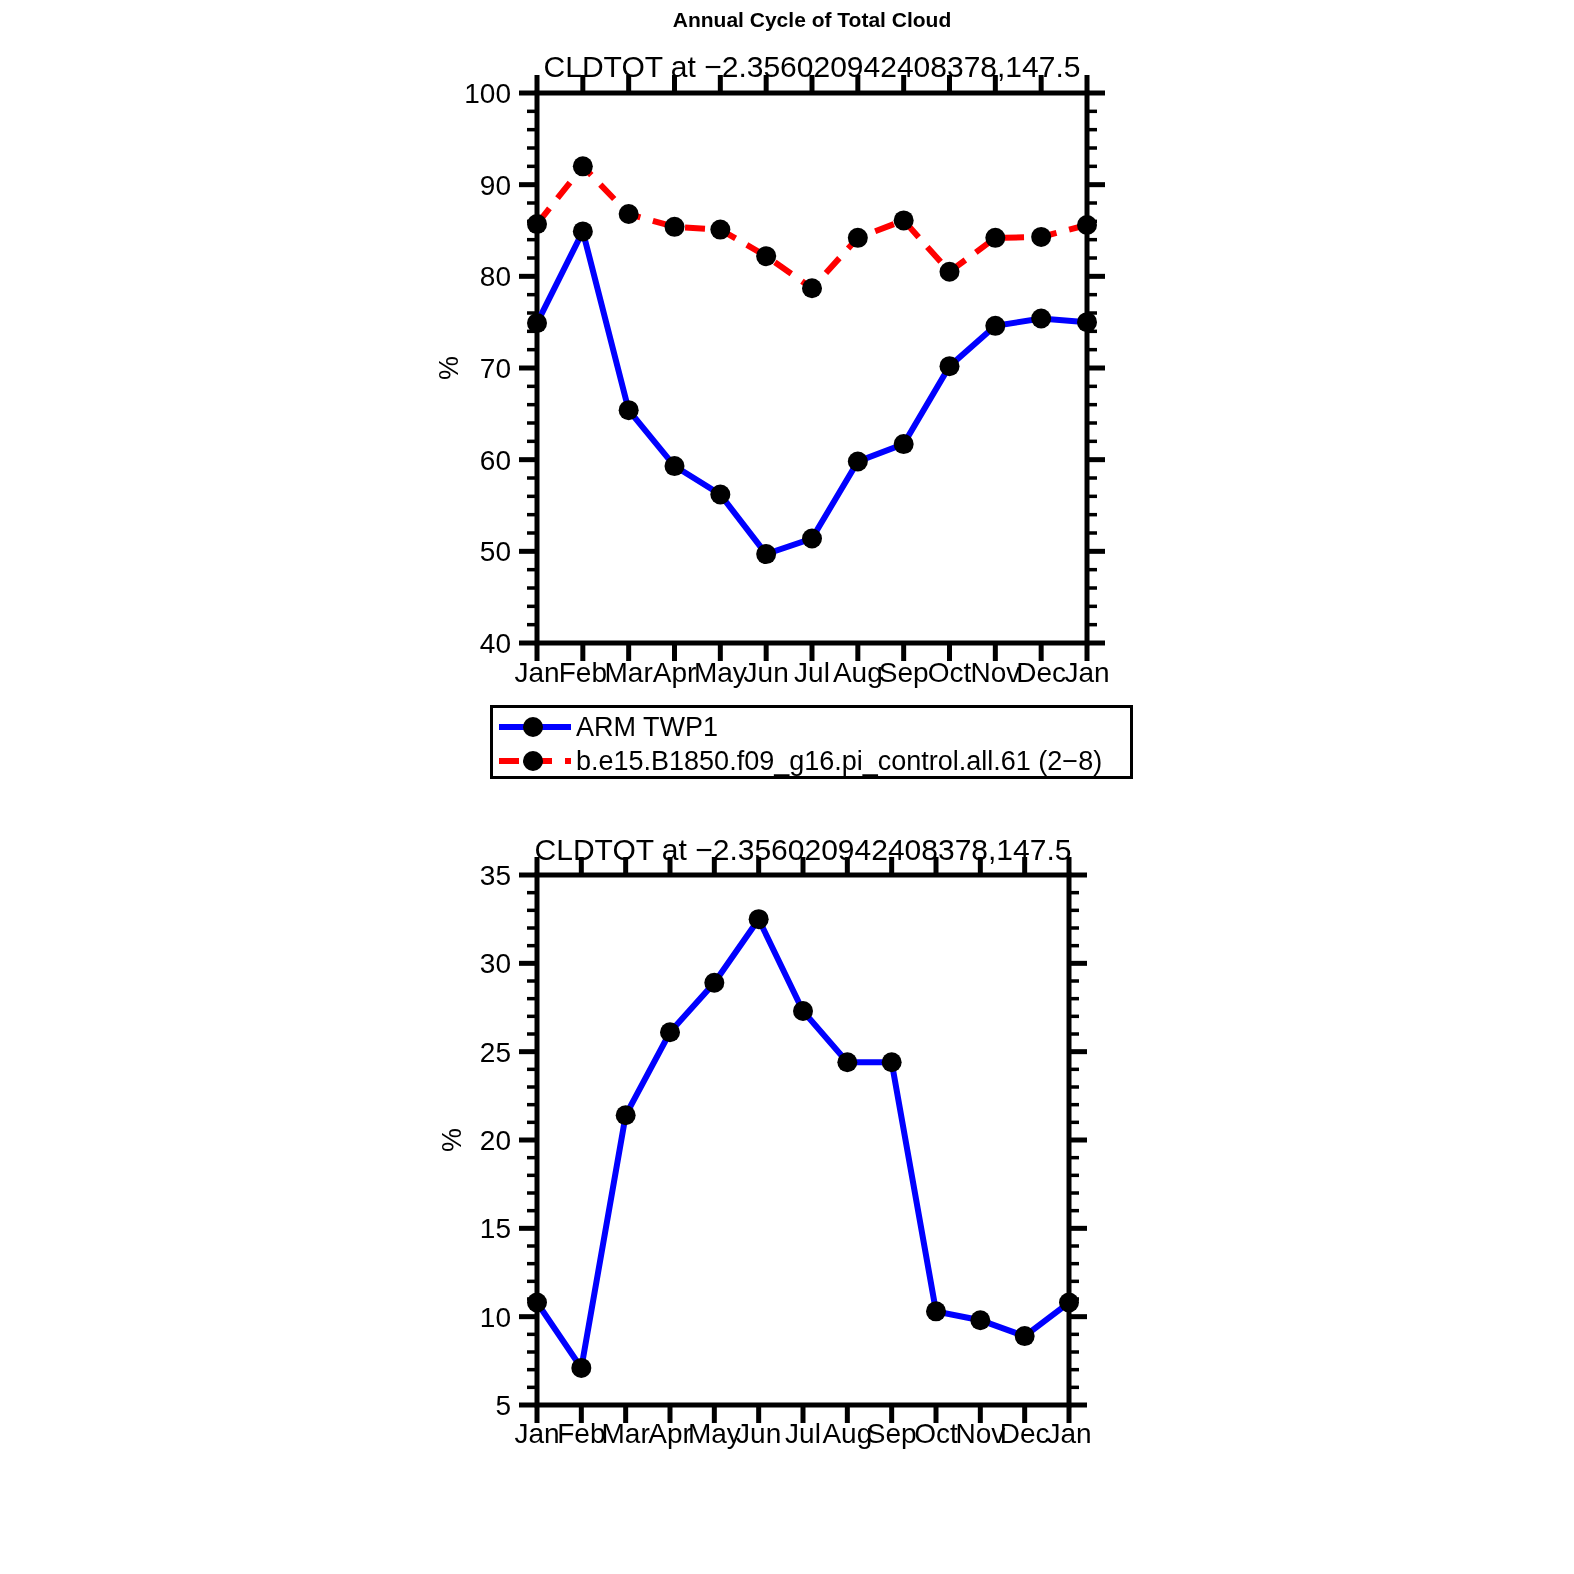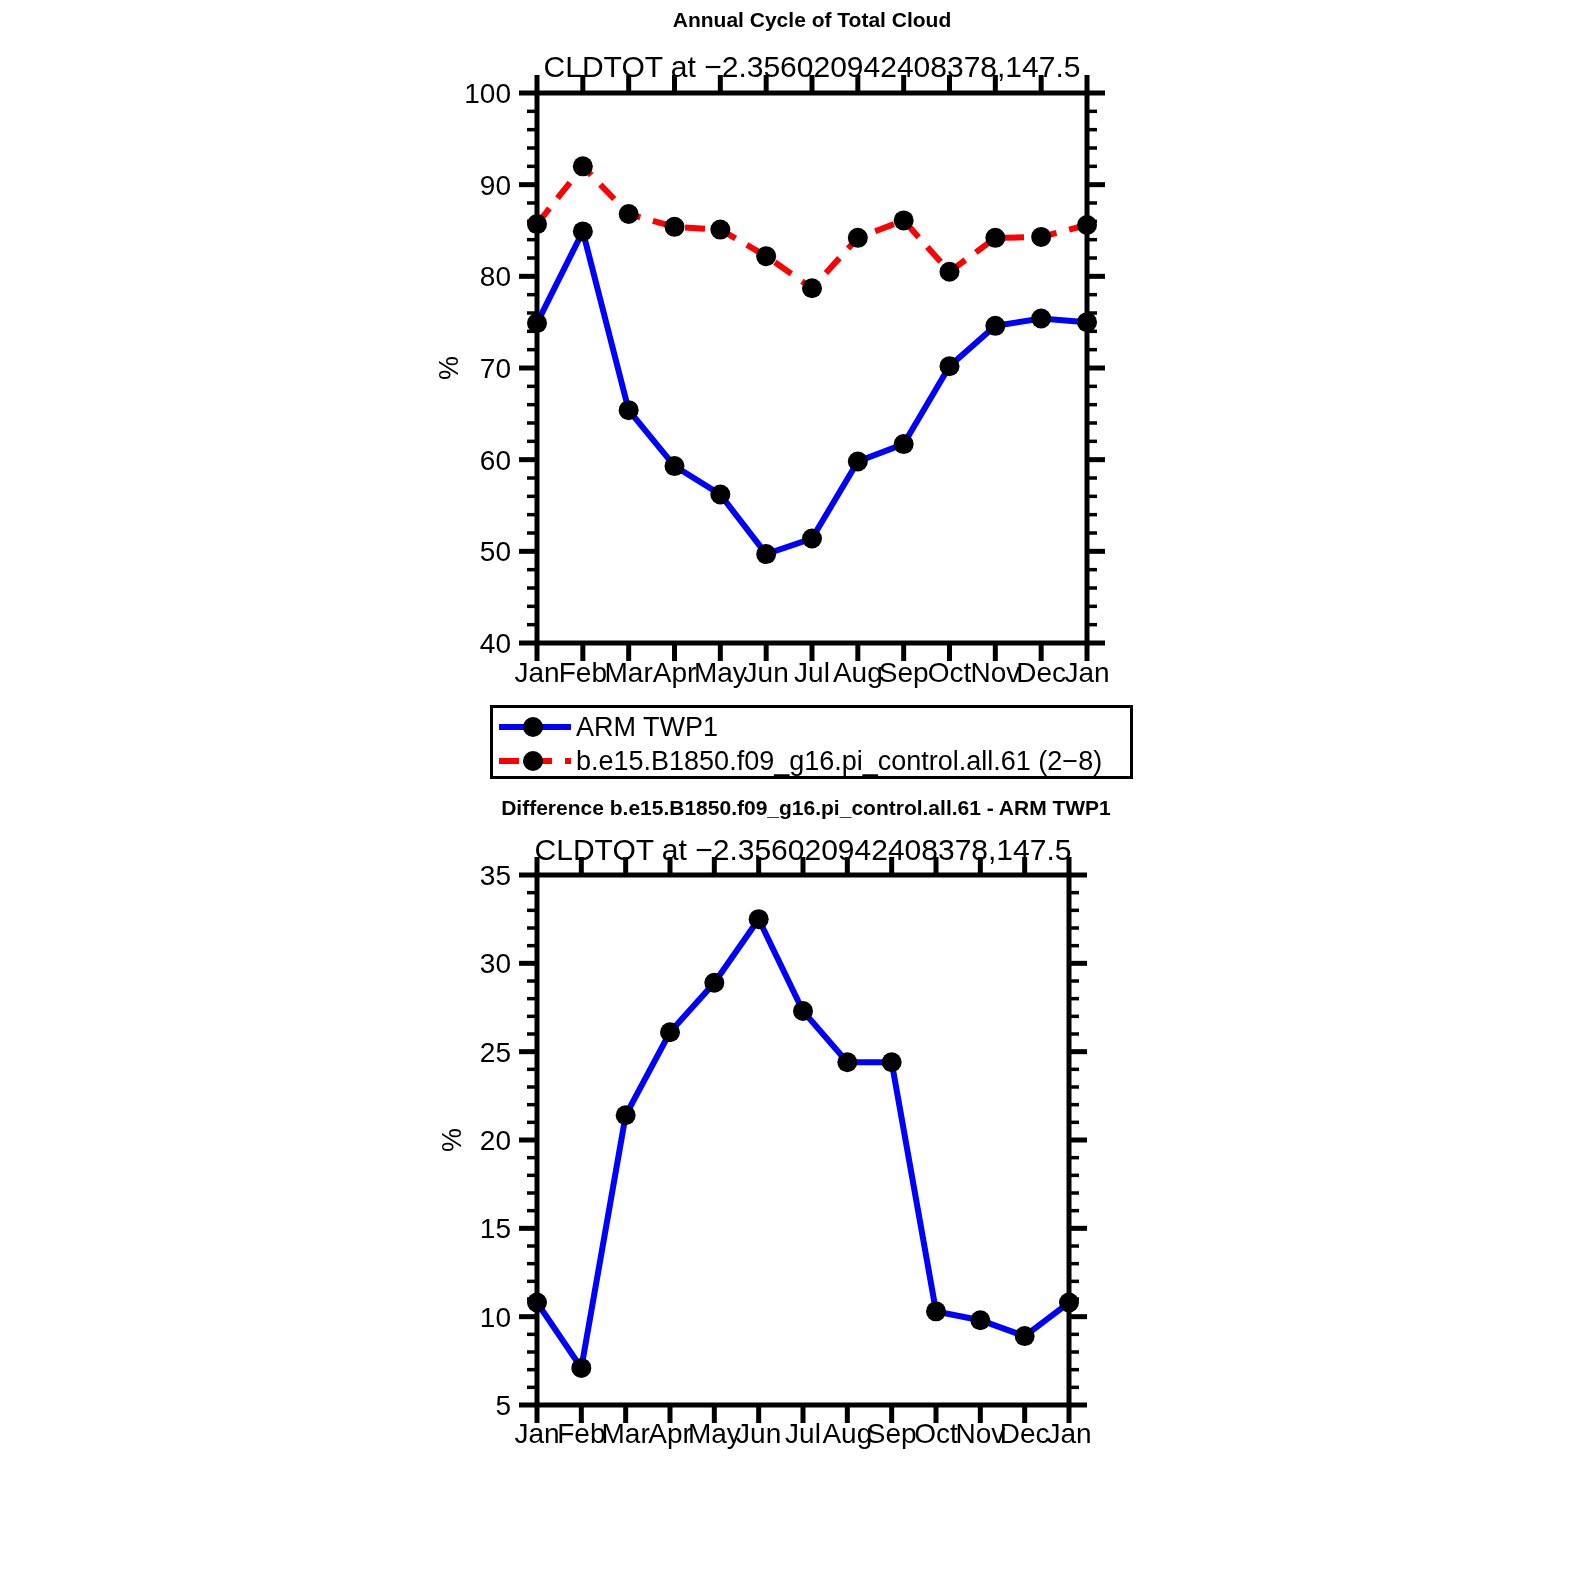--- a/index.html
+++ b/index.html
@@ -358,19 +358,18 @@
     </div>
     <div class="legend-row row-1">
       <svg width="76" height="32">
         <line x1="1" y1="16" x2="73" y2="16" stroke-width="6" stroke-dasharray="20 13" stroke="#ff0000"></line>
         <circle cx="35" cy="16" r="10" fill="#000000"></circle>
       </svg>
       <span class="legend-label">b.e15.B1850.f09_g16.pi_control.all.61 (2−8)</span>
     </div>
   </div>
 
-  <div class="chart-title" style="left:806px; top:796px;">Difference b.e15.B1850.f09_g16.pi_control.all.61 - ARM TWP1</div>
 
   <div class="chart-subtitle" style="left:803px; top:833px;">CLDTOT at −2.356020942408378,147.5</div>
 
   <div class="y-axis-label" style="left:452px; top:1140px;">%</div>
 
 </div>
 
 </body></html>

